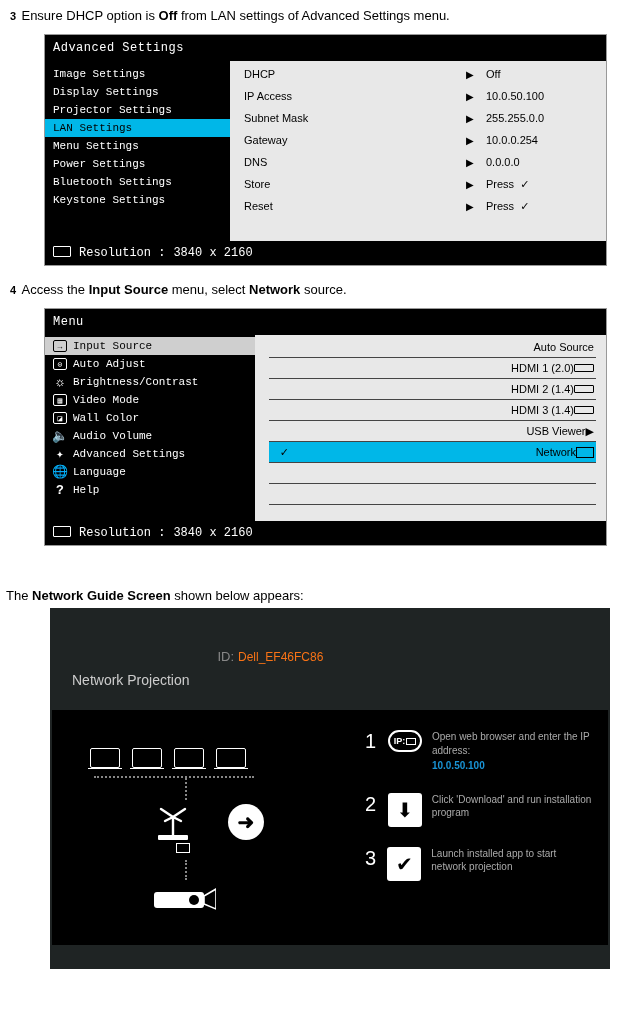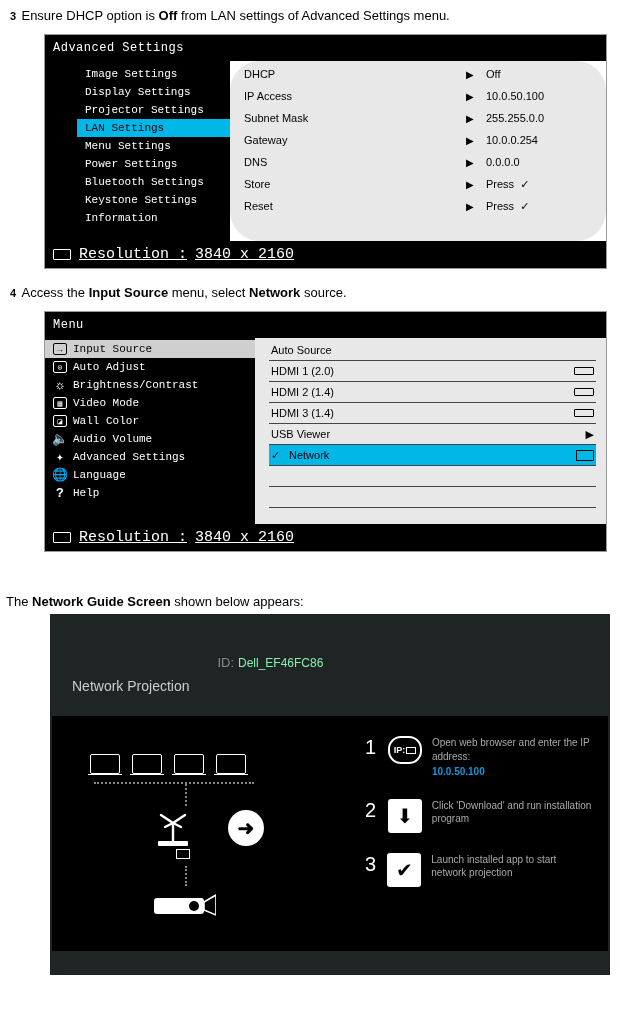--- a/index.html
+++ b/index.html
@@ -44,52 +44,48 @@
       color: #fff;
       font-family: "Courier New", monospace;
       font-size: 11px;
       padding: 4px 0;
       display: flex;
       flex-direction: column;
     }
     .side-item {
       padding: 3px 8px;
       white-space: nowrap;
-      margin-left: 32px;
     }
     .side-item.selected {
       background: #00b7e8;
       color: #000;
     }
     .content {
       flex: 1;
       background: #e8e8e8;
       padding: 2px 10px 2px 14px;
       font-size: 11px;
-      border-radius: 30px;
     }
     .row {
       display: flex;
       align-items: center;
       height: 22px;
     }
     .row-label { flex: 1; }
     .row-arrow { width: 20px; font-size: 10px;}
     .row-val { width: 110px; }
     .check { color: #000; margin-left: 6px; }
     .footer {
       background: #000;
       color: #fff;
       font-family: "Courier New", monospace;
-      font-size: 15px;
+      font-size: 12px;
       padding: 5px 8px;
       display: flex;
-      align-items: center;
       gap: 8px;
-      text-decoration: underline;
     }
     .res-icon {
       display: inline-block;
       width: 18px; height: 11px;
       border: 1.5px solid #fff;
       border-radius: 1px;
     }
 
     
     .menu-side {
@@ -115,20 +111,21 @@
       background: #e8e8e8;
       padding: 2px 10px 2px 14px;
       font-size: 11px;
     }
     .src-row {
       display: flex;
       align-items: center;
       height: 21px;
       border-bottom: 1px solid #444;
       padding: 0 2px;
+      text-align: right;
     }
     .src-row.selected { background: #00b7e8; }
     .src-label { flex: 1; }
     .port-icon {
       display: inline-block;
       width: 20px; height: 8px;
       border: 1.5px solid #000;
       border-radius: 1px;
     }
 
@@ -141,21 +138,21 @@
       padding: 0 0 20px 0;
     }
     .nethead {
       display: flex;
       gap: 28px;
       align-items: center;
       padding: 16px 22px 22px 22px;
       font-size: 14px;
     }
     .net-id { color: #888; font-size: 13px; }
-    .net-idval { color: #86efac; font-size: 12px; }
+    .net-idval { color: #f97316; font-size: 12px; }
     .netbody {
       background: #000;
       margin: 0 2px 4px 2px;
       padding: 20px 16px 30px 20px;
       display: flex;
     }
     .net-left {
       flex: 0 0 285px;
       padding: 18px 0 0 18px;
     }
@@ -211,21 +208,21 @@
       margin-bottom: 20px;
       align-items: flex-start;
     }
     .step-big {
       font-size: 20px;
       font-weight: 300;
       color: #fff;
       width: 16px;
     }
     .step-icon {
-      width: 34px; height: 28px;
+      width: 34px; height: 22px;
       border: 2px solid #fff;
       border-radius: 13px;
       display: flex; align-items: center; justify-content: center;
       flex-shrink: 0;
       font-size: 9px;
       color: #fff;
       font-weight: bold;
     }
     .step-icon2 {
       width: 34px; height: 34px;
@@ -270,21 +267,20 @@
     <div class="twopane">
       <div class="sidebar">
         <div class="side-item">Image Settings</div>
         <div class="side-item">Display Settings</div>
         <div class="side-item">Projector Settings</div>
         <div class="side-item selected">LAN Settings</div>
         <div class="side-item">Menu Settings</div>
         <div class="side-item">Power Settings</div>
         <div class="side-item">Bluetooth Settings</div>
         <div class="side-item">Keystone Settings</div>
-        <div class="side-item">Information</div>
       </div>
       <div class="content">
         <div class="row">
             <span class="row-label">DHCP</span>
             <span class="row-arrow">▶</span>
             <span class="row-val">Off</span>
           </div>
         <div class="row">
             <span class="row-label">IP Access</span>
             <span class="row-arrow">▶</span>

